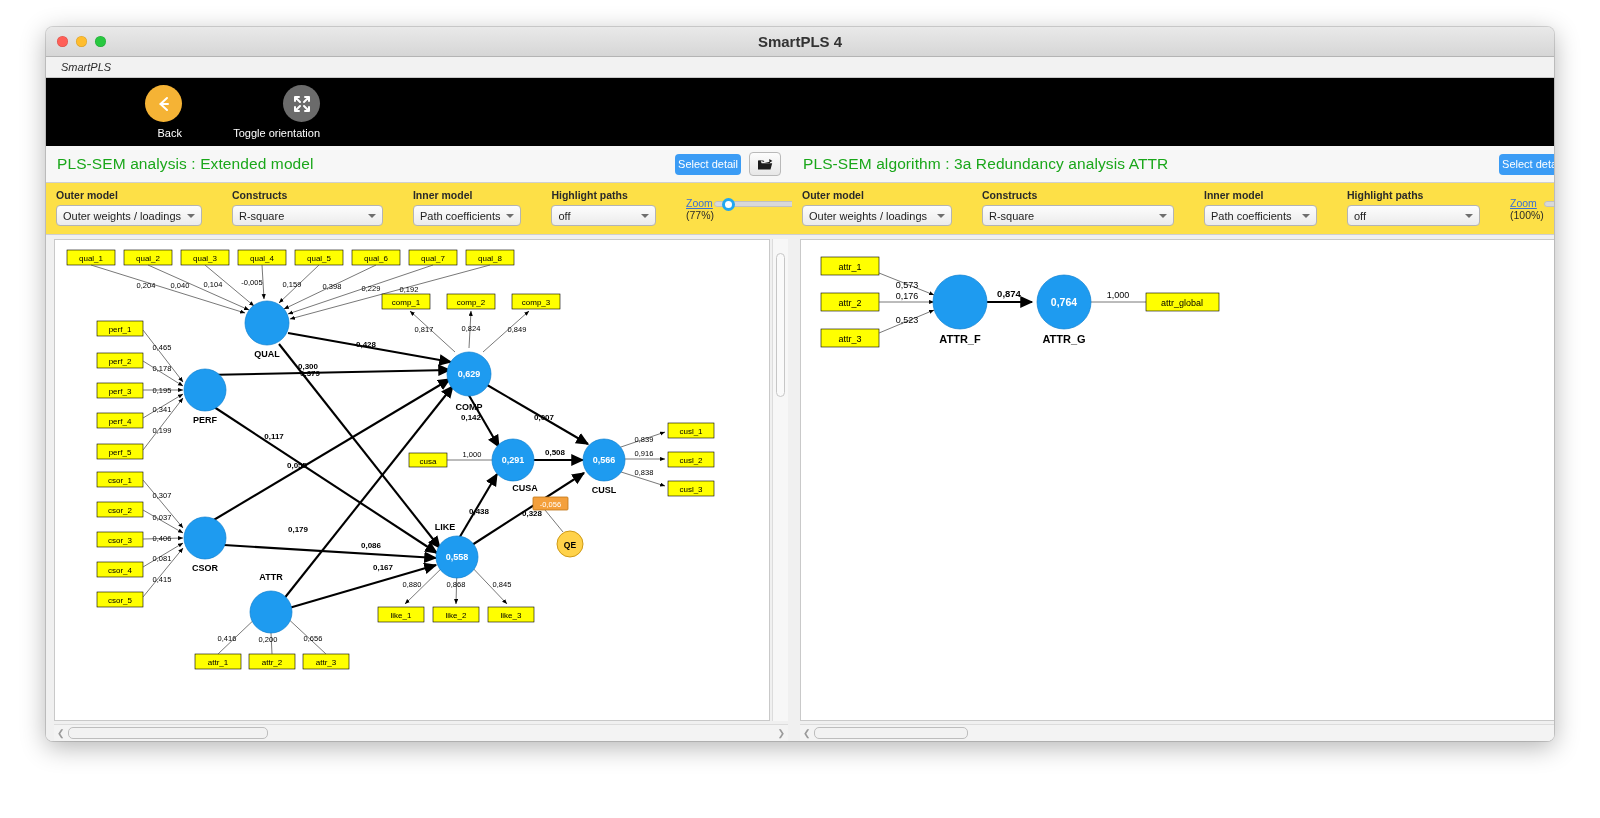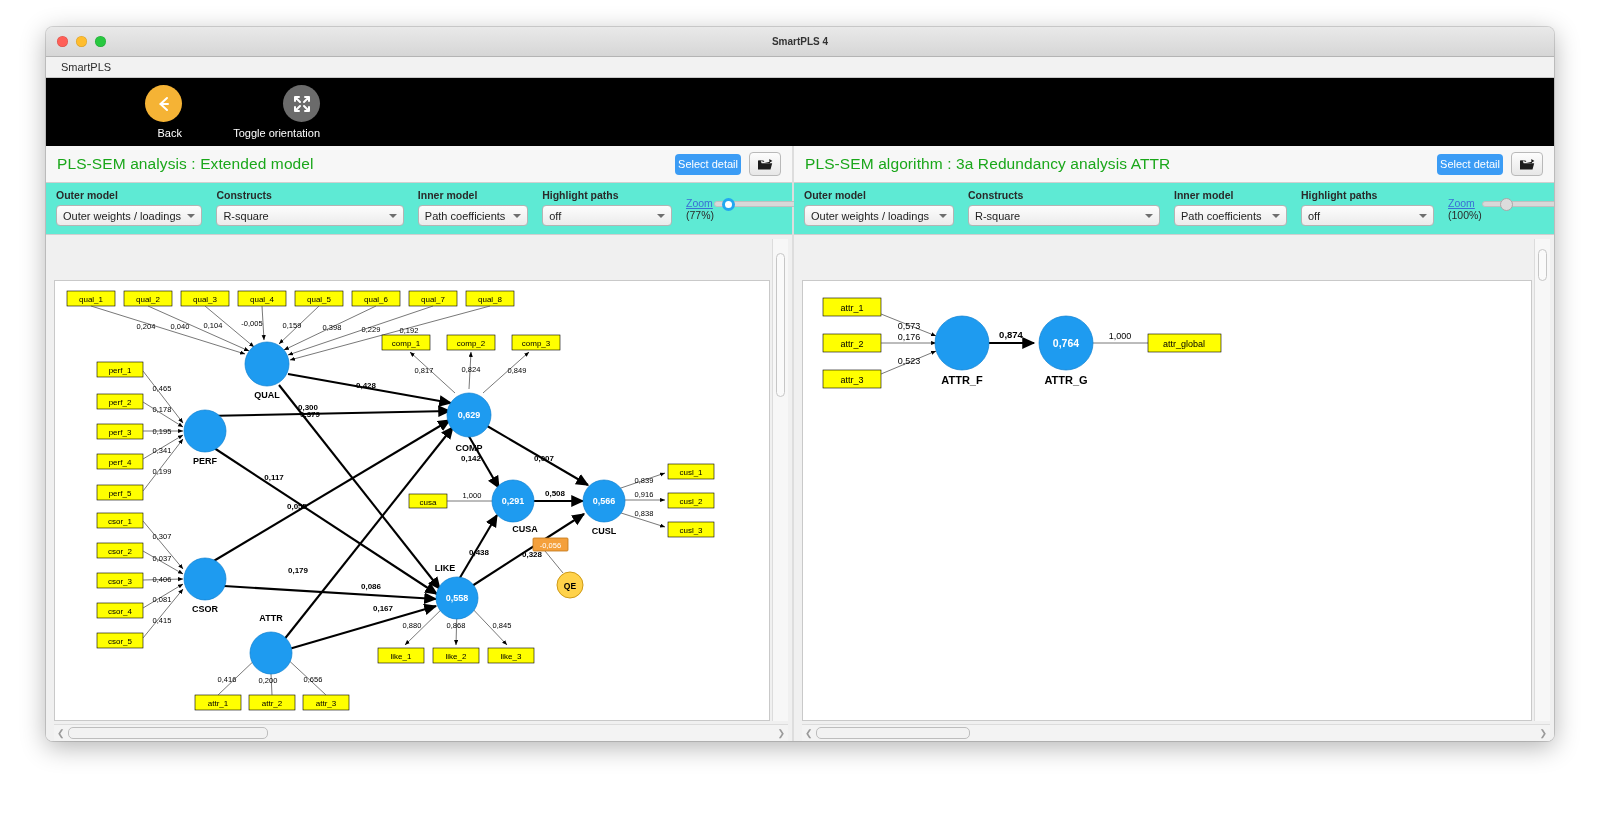--- a/index.html
+++ b/index.html
@@ -23,29 +23,29 @@
     background:linear-gradient(#e9e9e9,#d6d6d6);
     border-bottom:1px solid #b4b4b4;
   }
   .traffic{position:absolute;left:11px;top:9px;display:flex;gap:8px;}
   .tl{width:11px;height:11px;border-radius:50%;}
   .tl.red{background:#ff5f57;box-shadow:inset 0 0 0 .5px rgba(0,0,0,.16);}
   .tl.yel{background:#ffbd2e;box-shadow:inset 0 0 0 .5px rgba(0,0,0,.16);}
   .tl.grn{background:#28c840;box-shadow:inset 0 0 0 .5px rgba(0,0,0,.16);}
   .wtitle{
     position:absolute;left:0;right:0;top:0;line-height:29px;text-align:center;
-    font-size:10px;font-weight:bold;color:#333;
+    font-size:15px;font-weight:bold;color:#333;
   }
 
   
   .menubar{
     height:20px;background:#f2f2f2;border-bottom:1px solid #c9c9c9;
     display:flex;align-items:center;
   }
-  .menu-item{font-size:11px;color:#2b2b2b;padding:0 9px 0 15px;}
+  .menu-item{font-size:11px;color:#2b2b2b;padding:0 9px 0 15px;font-style:italic;}
 
   
   .ribbon{
     height:68px;background:#000000;display:flex;align-items:center;
     padding-left:40px;gap:42px;
   }
   .ribbon-btn{display:flex;flex-direction:column;align-items:flex-end;width:96px;}
   .rb-circle{
     width:37px;height:37px;border-radius:50%;
     display:flex;align-items:center;justify-content:center;
@@ -70,22 +70,22 @@
     background:#3b9cf5;color:#fff;border:none;border-radius:4px;
     font-size:11px;height:21px;padding:0 3px;font-family:inherit;cursor:pointer;
   }
   .btn-folder{
     margin-left:8px;width:30px;height:22px;border-radius:4px;
     background:linear-gradient(#fdfdfd,#e7e7e7);border:1px solid #b9b9b9;
     display:flex;align-items:center;justify-content:center;cursor:pointer;
   }
 
   .pane-toolbar{
-    background:#5eead4;border-bottom:1px solid #cfcfcf;
-    padding:6px 10px 8px 10px;display:flex;align-items:flex-end;gap:0;
+    background:#fde047;border-bottom:1px solid #cfcfcf;
+    padding:6px 10px 8px 10px;display:flex;align-items:flex-end;gap:16px;
   }
   .ctl{display:flex;flex-direction:column;margin-right:14px;}
   .ctl-label{font-size:10.5px;font-weight:bold;color:#2a2a2a;margin-bottom:4px;}
   .sel{
     height:21px;border:1px solid #b4b4b4;border-radius:4px;
     background:linear-gradient(#fdfdfd,#ebebeb);
     font-size:11px;color:#1d1d1d;display:flex;align-items:center;
     padding:0 6px;position:relative;box-sizing:border-box;
   }
   .sel .cap{flex:1;white-space:nowrap;overflow:hidden;}
@@ -102,21 +102,21 @@
     position:absolute;width:13px;height:13px;border-radius:50%;
     background:#fff;box-sizing:border-box;
   }
   .sthumb.on{border:3px solid #22a7f0;}
   .sthumb.off{border:1px solid #a8a8a8;background:#dcdcdc;}
 
   
   .canvas-wrap{flex:1;background:#f0f0f0;padding:4px 4px 0 4px;box-sizing:border-box;position:relative;}
   .canvas{
     position:absolute;left:8px;top:4px;right:22px;bottom:22px;
-    background:#ffffff;border:1px solid #c9c9c9;overflow:hidden;margin-top:41px;
+    background:#ffffff;border:1px solid #c9c9c9;overflow:hidden;
   }
   .vscroll{
     position:absolute;right:4px;top:4px;bottom:22px;width:15px;
     background:#f7f7f7;border-left:1px solid #dcdcdc;
   }
   .vthumb{position:absolute;left:3px;right:3px;top:14px;height:142px;
     border-radius:5px;background:#fafafa;border:1px solid #c6c6c6;}
   .hscroll{
     position:absolute;left:8px;right:4px;bottom:2px;height:16px;
     background:#f3f3f3;border-top:1px solid #dcdcdc;display:flex;align-items:center;

